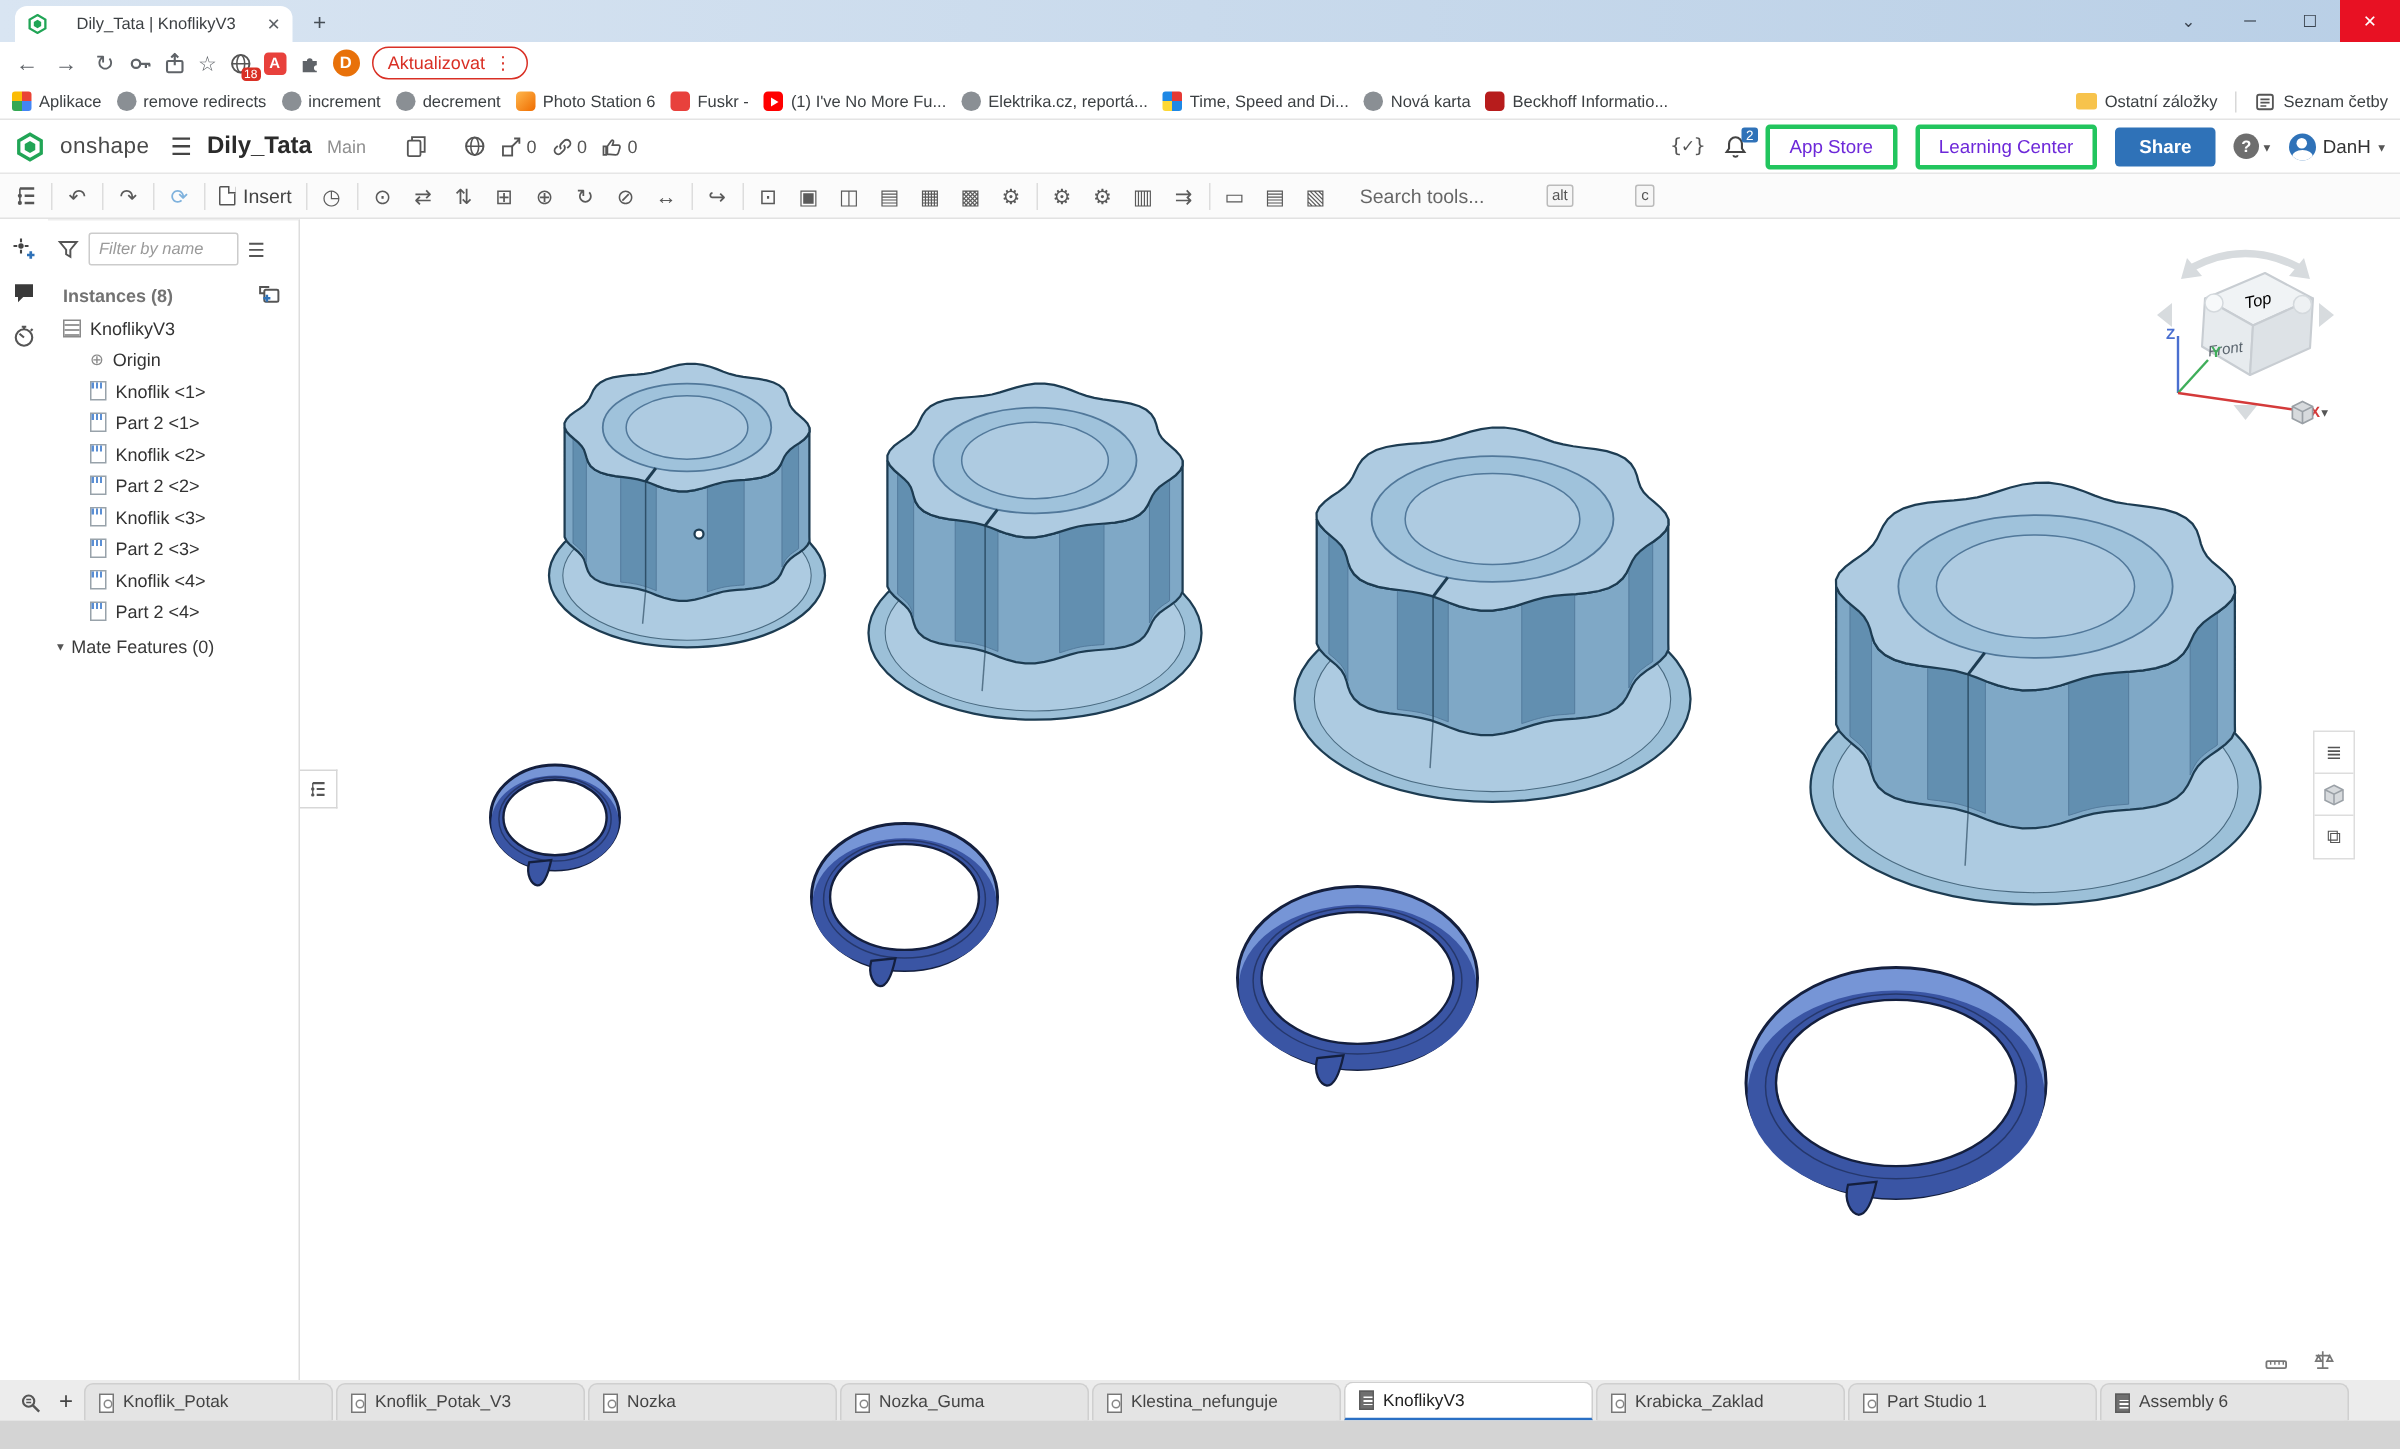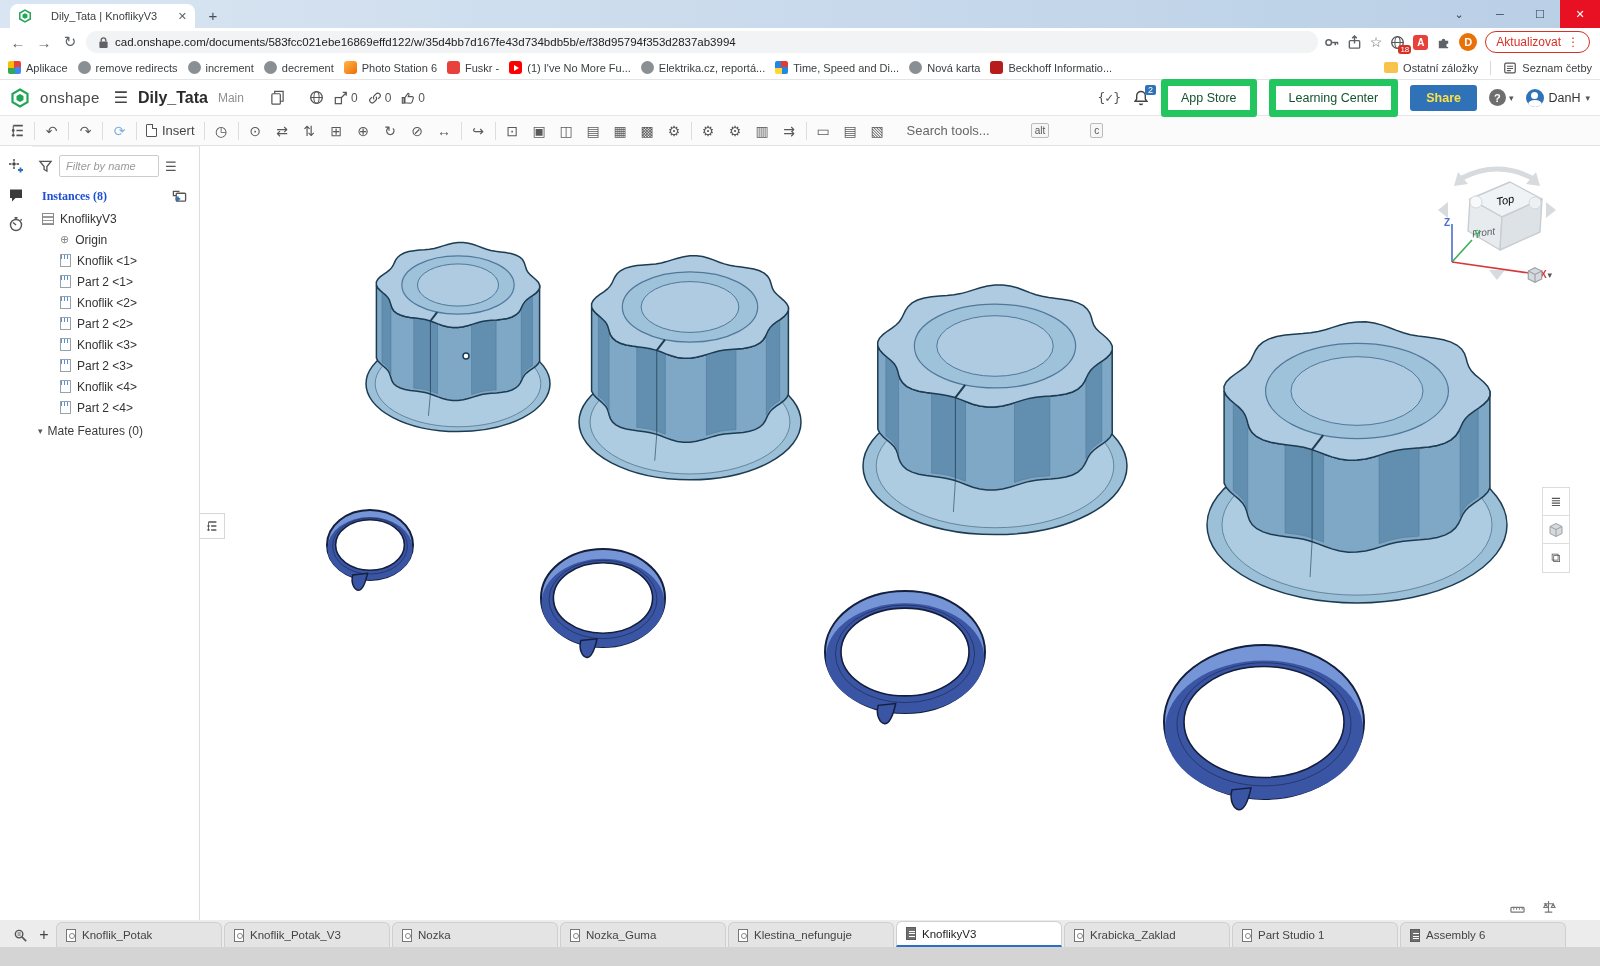--- a/index.html
+++ b/index.html
@@ -45,22 +45,22 @@
 
   
   .osheader { height:36px; background:#fff; border-bottom:1px solid #e6e6e6; display:flex; align-items:center; padding:0 10px; gap:10px; }
   .brand { color:#4a4a4a; font-size:15px; letter-spacing:.3px; }
   .hamb { color:#444; font-size:16px; margin-left:4px; }
   .doctitle { font-size:16px; font-weight:bold; color:#2b2b2b; }
   .wsname { font-size:12px; color:#8f8f8f; }
   .cnt { display:flex; align-items:center; gap:3px; font-size:12px; color:#555; }
   .hdr-right { margin-left:auto; display:flex; align-items:center; gap:12px; }
   .fsicon { font-family:"DejaVu Sans Mono",monospace; color:#555; font-size:13px; }
-  .hbtn { border:7px solid #22c55e; border-radius:3px; background:#fff; color:#14532d; font-size:12.5px; padding:5px 13px; }
-  .sharebtn { background:#2f72b8; color:#fde047; border:none; border-radius:3px; font-size:12.5px; padding:6px 16px; font-weight:bold; }
+  .hbtn { border:3px solid #22c55e; border-radius:3px; background:#fff; color:#6d28d9; font-size:12.5px; padding:5px 13px; }
+  .sharebtn { background:#2f72b8; color:#ffffff; border:none; border-radius:3px; font-size:12.5px; padding:6px 16px; font-weight:bold; }
   .bellwrap { position:relative; }
   .bell2 { position:absolute; top:-5px; right:-7px; background:#2f72b8; color:#fff; font-size:9px; border-radius:2px; padding:0 3px; }
   .helpq { width:17px; height:17px; border-radius:50%; background:#6e6e6e; color:#fff; font-size:11px; display:flex; align-items:center; justify-content:center; font-weight:bold;}
   .uavatar { width:18px; height:18px; border-radius:50%; background:#2f72b8; position:relative; overflow:hidden;}
   .uavatar::before { content:""; position:absolute; left:5.5px; top:3px; width:7px; height:7px; border-radius:50%; background:#fff; }
   .uavatar::after { content:""; position:absolute; left:2px; top:11px; width:14px; height:9px; border-radius:50%; background:#fff; }
   .caret { color:#555; font-size:9px; }
   .uname { font-size:12.5px; color:#333; }
 
   
@@ -75,21 +75,21 @@
   .kcap { border:1px solid #bbb; border-radius:2px; background:#f6f6f6; color:#555; font-size:10px; padding:0 3px; line-height:13px;margin-left:36px;}
 
   
   .main { position:absolute; top:146px; left:0; right:0; bottom:46px; background:#fff; }
   #scene { position:absolute; inset:0; }
   .leftstrip { position:absolute; left:0; top:0; width:32px; bottom:0; background:#fff; z-index:3; display:flex; flex-direction:column; align-items:center; gap:13px; padding-top:12px; }
   .leftpanel { position:absolute; left:32px; top:0; width:168px; bottom:0; background:#fff; border-right:1px solid #ddd; border-top:1px solid #eee; z-index:2; font-size:12px; color:#333; }
   .fltrow { display:flex; align-items:center; gap:6px; padding:8px 6px 6px 6px; }
   .fltinput { width:100px; height:22px; border:1px solid #ccc; border-radius:2px; font-size:11px; padding:0 6px; color:#333; font-family:"Liberation Sans",sans-serif;}
   .fltinput::placeholder { font-style:italic; color:#9a9a9a; }
-  .instrow { display:flex; align-items:center; padding:6px 8px 4px 10px; font-weight:bold; color:#1d4ed8;font-family:Liberation Serif, serif; }
+  .instrow { display:flex; align-items:center; padding:6px 8px 4px 10px; font-weight:bold; color:#737373; }
   .instrow .grow { flex:1; }
   .trow { height:21px; display:flex; align-items:center; gap:6px; padding-left:10px; white-space:nowrap; }
   .trow.lvl1 { padding-left:28px; }
   .asmico { width:12px; height:12px; border:1px solid #8a8a8a; background:repeating-linear-gradient(180deg,#fff 0 2px,#9a9a9a 2px 3.5px); }
   .partico { width:11px; height:13px; border:1px solid #98a2aa; background:#fff; position:relative; }
   .partico::before { content:""; position:absolute; left:0; top:0; width:7px; height:4px; background:repeating-linear-gradient(90deg,#5b8fd4 0 1.5px,#fff 1.5px 3px); }
   .originglyph { color:#8a8a8a; font-size:11px; }
   .materow { display:flex; align-items:center; gap:5px; padding:6px 0 0 6px; color:#3a3a3a; }
   .panel-handle { position:absolute; left:200px; top:367px; width:25px; height:26px; background:#fff; border:1px solid #d7d7d7; border-left:none; z-index:2; display:flex; align-items:center; justify-content:center; }
 
@@ -223,26 +223,20 @@
     <div>─</div>
     <div>☐</div>
     <div class="close">✕</div>
   </div>
 </div>
 
 <div class="addrbar">
   <span class="navic">←</span>
   <span class="navic">→</span>
   <span class="navic">↻</span>
-  <div class="urlpill">
-    <svg class="ic" width="11" height="13">
-        <use href="#sym-lock"></use>
-      </svg>
-    <span>cad.onshape.com/documents/583fcc021ebe16869effd122/w/35d4bb7d167fe43d734bdb5b/e/f38d95794f353d2837ab3994</span>
-  </div>
   <div class="addr-right">
     <svg class="ic" width="15" height="15">
         <use href="#sym-key"></use>
       </svg>
     <svg class="ic" width="15" height="15">
         <use href="#sym-share"></use>
       </svg>
     <span style="color:#5f6368;font-size:14px">☆</span>
     <span class="extbadge">
       <svg class="ic" width="15" height="15">

